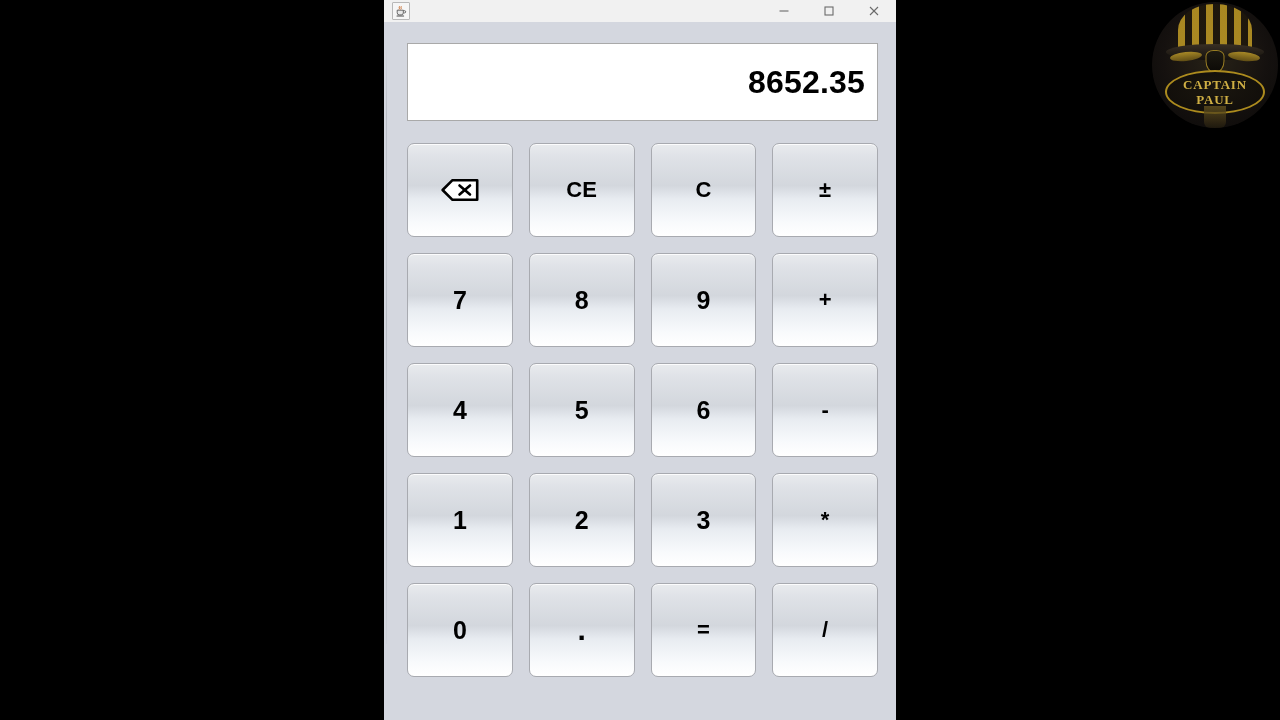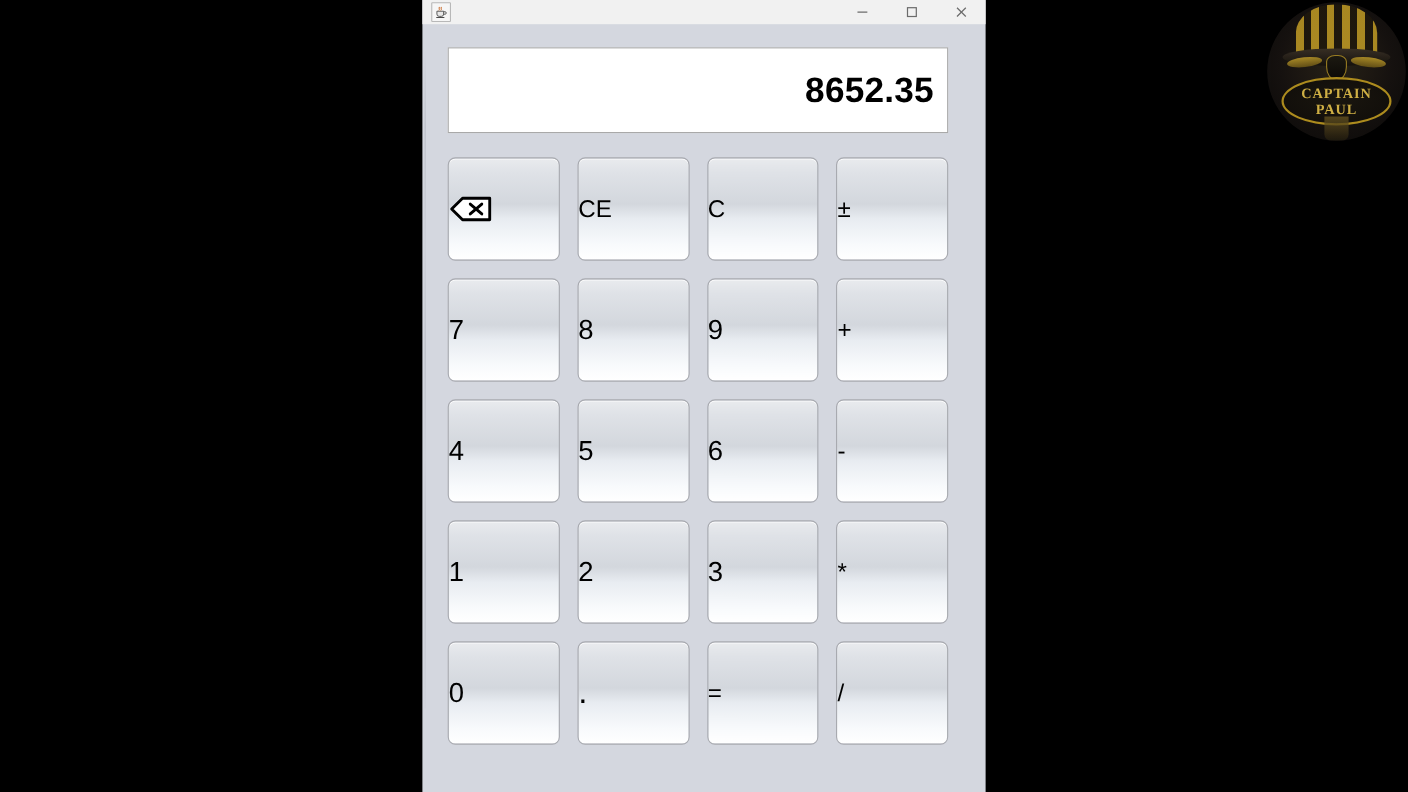--- a/index.html
+++ b/index.html
@@ -172,21 +172,21 @@
       rgba(120,125,135,0.32) 46%,
       rgba(120,125,135,0.08) 62%,
       rgba(120,125,135,0.34) 78%,
       rgba(120,125,135,0.05) 100%);
     pointer-events: none;
   }
 
   #client {
     flex: 1;
     position: relative;
-    padding: 21px 34px 0 23px;
+    padding: 21px 18px 0 23px;
   }
 
   
   #display {
     height: 78px;
     background: #ffffff;
     border: 1px solid #a9a9a9;
     display: flex;
     align-items: center;
     justify-content: flex-end;
@@ -215,23 +215,24 @@
     background: linear-gradient(to bottom,
       #e9ebee 0%,
       #dfe2e7 14%,
       #d3d7dd 45%,
       #e8ecf1 60%,
       #f8fafc 85%,
       #ffffff 100%);
     box-shadow: inset 0 1px 0 rgba(255,255,255,0.85);
     display: flex;
     align-items: center;
+    justify-content: center;
     color: #000000;
     font-size: 25px;
-    font-weight: normal;
+    font-weight: bold;
     font-family: "Liberation Sans", sans-serif;
     cursor: default;
     user-select: none;
   }
   .key.op { font-size: 22px; }
   .key.dot { font-size: 30px; line-height: 0.4; }
   .key.icon svg { display: block; }
 </style>
 </head>
 <body>

